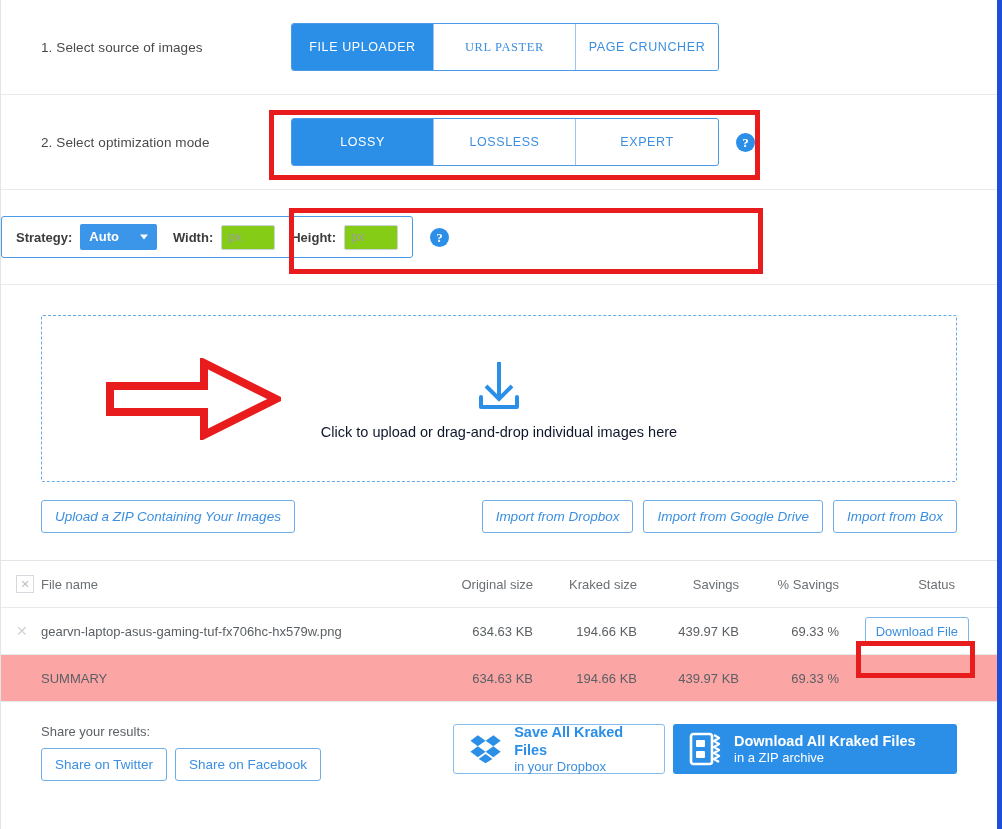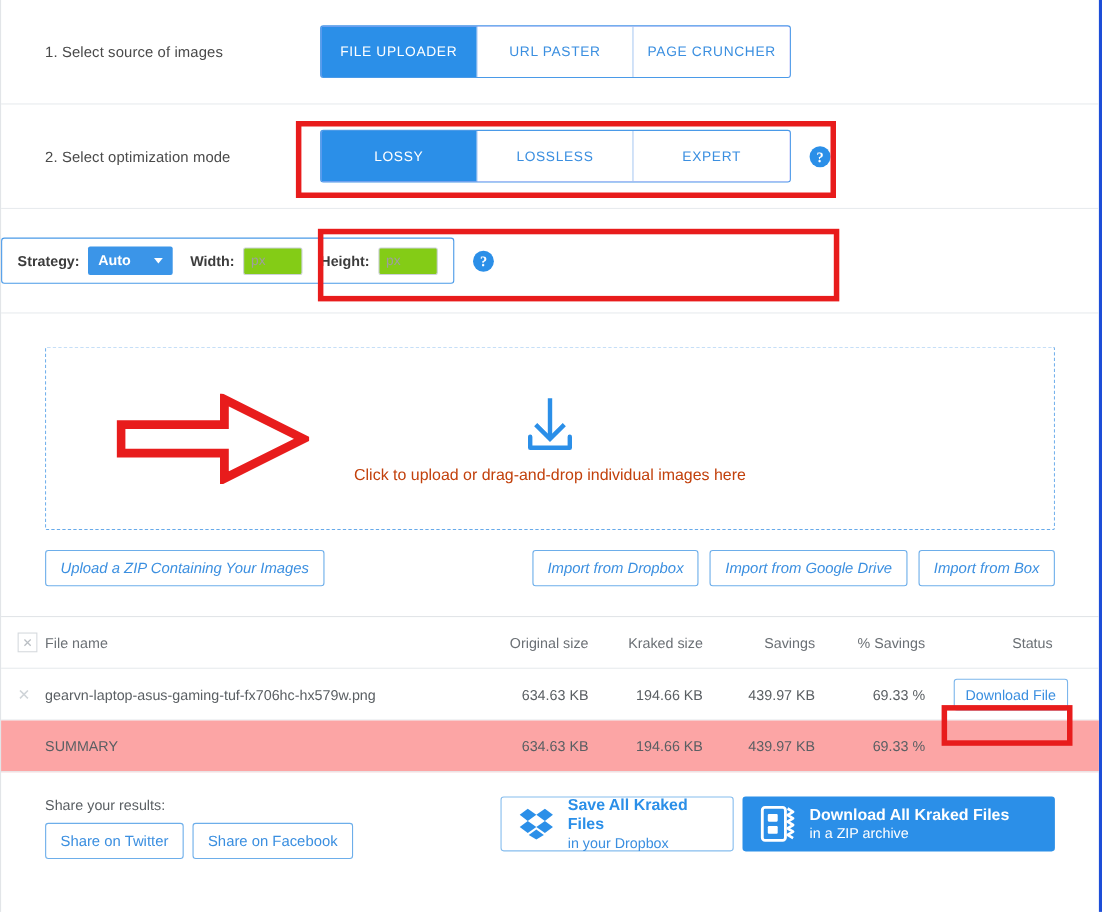--- a/index.html
+++ b/index.html
@@ -15,21 +15,21 @@
     overflow: hidden;
     position: relative;
   }
   .page {
     width: 1002px;
     height: 829px;
     position: relative;
     background: #fff;
     box-sizing: border-box;
     border-left: 1px solid #e2e5e8;
-    border-right: 3px solid #1d4ed8;
+    border-right: 5px solid #1d4ed8;
   }
 
   
   .step-row {
     position: relative;
     display: flex;
     align-items: center;
     border-bottom: 1px solid #e8ebee;
     box-sizing: border-box;
   }
@@ -173,21 +173,21 @@
     flex-direction: column;
     cursor: pointer;
   }
   .dz-inner {
     display: flex;
     flex-direction: column;
     align-items: center;
   }
   .dz-text {
     margin-top: 12px;
-    color: #c2410c;
+    color: #0f172a;
     font-size: 14.5px;
   }
   .red-arrow {
     position: absolute;
     left: 64px;
     top: 42px;
   }
 
   
   .btn-row {
@@ -312,21 +312,21 @@
 <body>
 
 <div class="page">
 
   <div class="step-row" style="height:95px;">
     <div class="step-label">
       <span>1. Select source of images</span>
     </div>
     <div class="seg-group" style="width:426px;">
       <div class="seg-btn active" style="width:142px;">FILE UPLOADER</div>
-      <div class="seg-btn" style="width:142px;">URL PASTER</div>
+      <div class="seg-btn" style="width:142px;font-family:Liberation Serif, serif;">URL PASTER</div>
       <div class="seg-btn" style="width:142px;">PAGE CRUNCHER</div>
     </div>
   </div>
 
   <div class="step-row" style="height:95px;">
     <div class="step-label">
       <span>2. Select optimization mode</span>
     </div>
     <div class="seg-group" style="width:426px;">
       <div class="seg-btn active" style="width:142px;">LOSSY</div>

